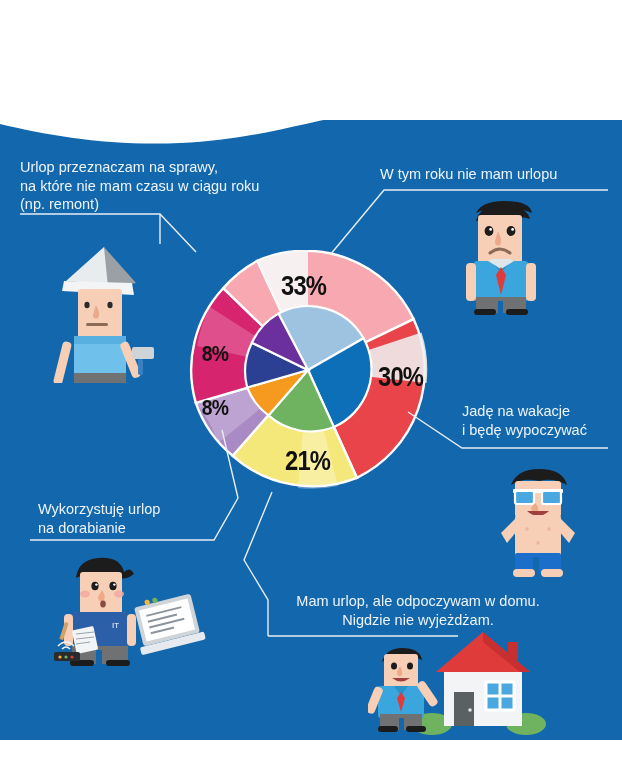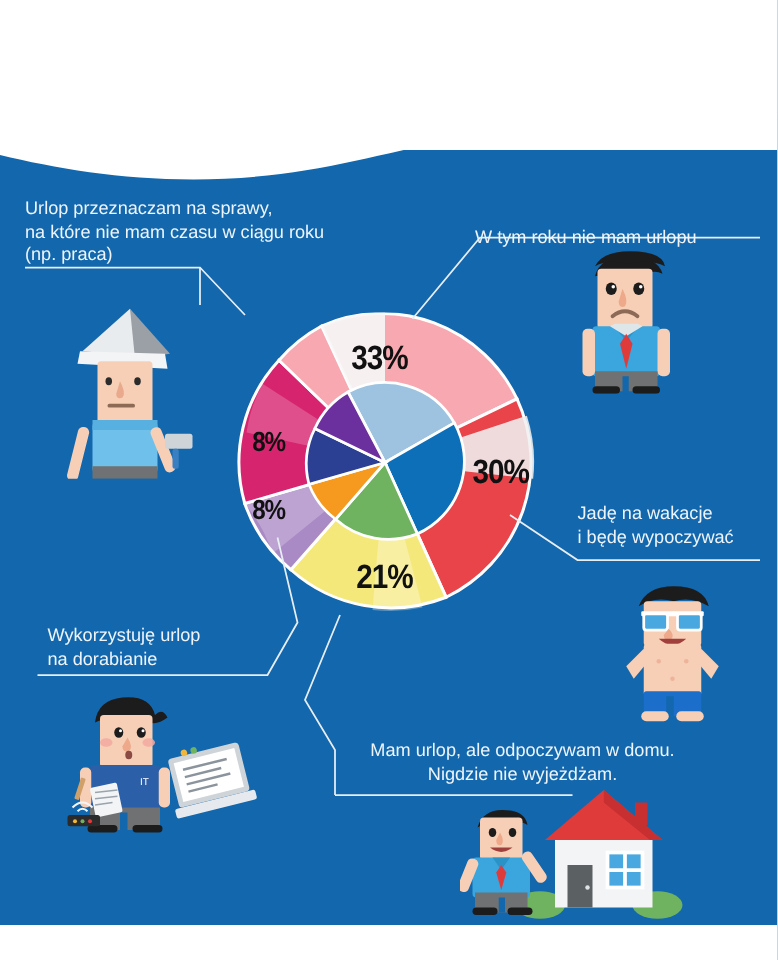--- a/index.html
+++ b/index.html
@@ -70,21 +70,21 @@
   
   .caption {
     position: absolute;
     color: #eef4fa;
     font-size: 14.5px;
     line-height: 18.5px;
     z-index: 10;
     white-space: pre-line;
   }
   #cap-remont  { left: 20px;  top: 158px; width: 290px; }
-  #cap-nourlop { left: 380px; top: 181px; width: 230px; }
+  #cap-nourlop { left: 380px; top: 165px; width: 230px; }
   #cap-wakacje { left: 462px; top: 402px; width: 160px; text-align: left; }
   #cap-dorab   { left: 38px;  top: 500px; width: 200px; }
   #cap-domu    { left: 268px; top: 592px; width: 300px; text-align: center; }
 
   
   #lines { position: absolute; left:0; top:0; width:622px; height:768px; z-index: 9; }
 
   
   #chart {
     position: absolute; left: 188px; top: 250px;
@@ -197,21 +197,21 @@
   </svg>
 
   <div class="pct" id="pct-33">33%</div>
   <div class="pct" id="pct-30">30%</div>
   <div class="pct small" id="pct-8a">8%</div>
   <div class="pct small" id="pct-8b">8%</div>
   <div class="pct" id="pct-21">21%</div>
 
   <div class="caption" id="cap-remont">Urlop przeznaczam na sprawy,
 na które nie mam czasu w ciągu roku
-(np. praca)</div>
+(np. remont)</div>
   <div class="caption" id="cap-nourlop">W tym roku nie mam urlopu</div>
   <div class="caption" id="cap-wakacje">Jadę na wakacje
 i będę wypoczywać</div>
   <div class="caption" id="cap-dorab">Wykorzystuję urlop
 na dorabianie</div>
   <div class="caption" id="cap-domu">Mam urlop, ale odpoczywam w domu.
 Nigdzie nie wyjeżdżam.</div>
 
   <svg class="figure" id="fig-painter" width="128" height="140" viewBox="0 0 128 140">
 

